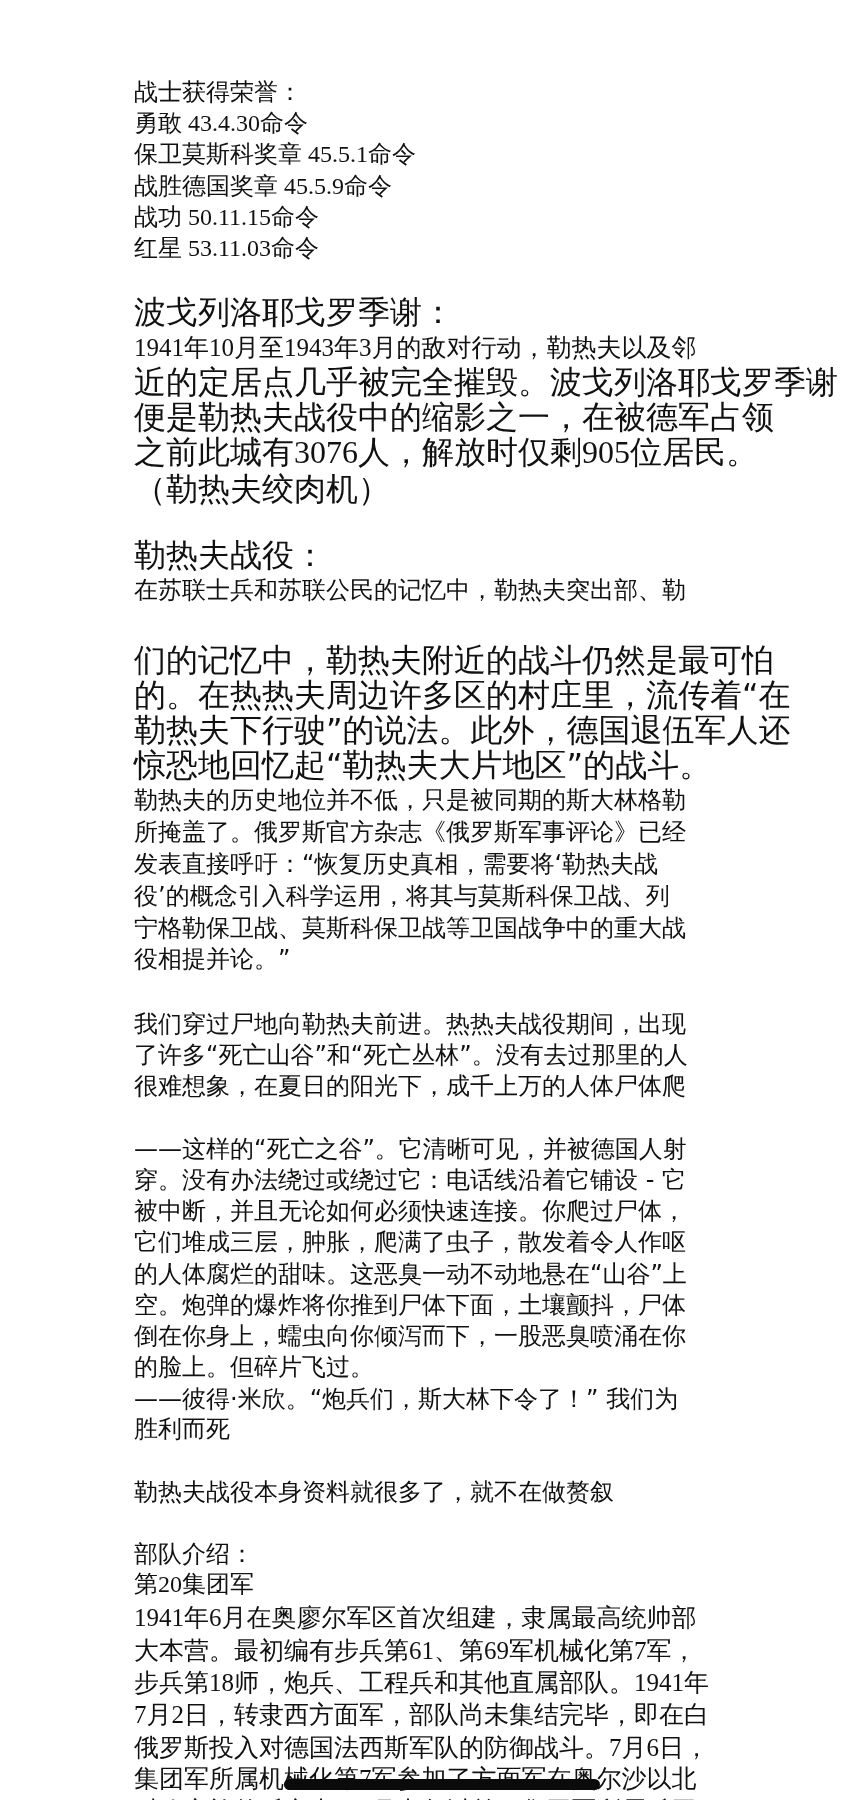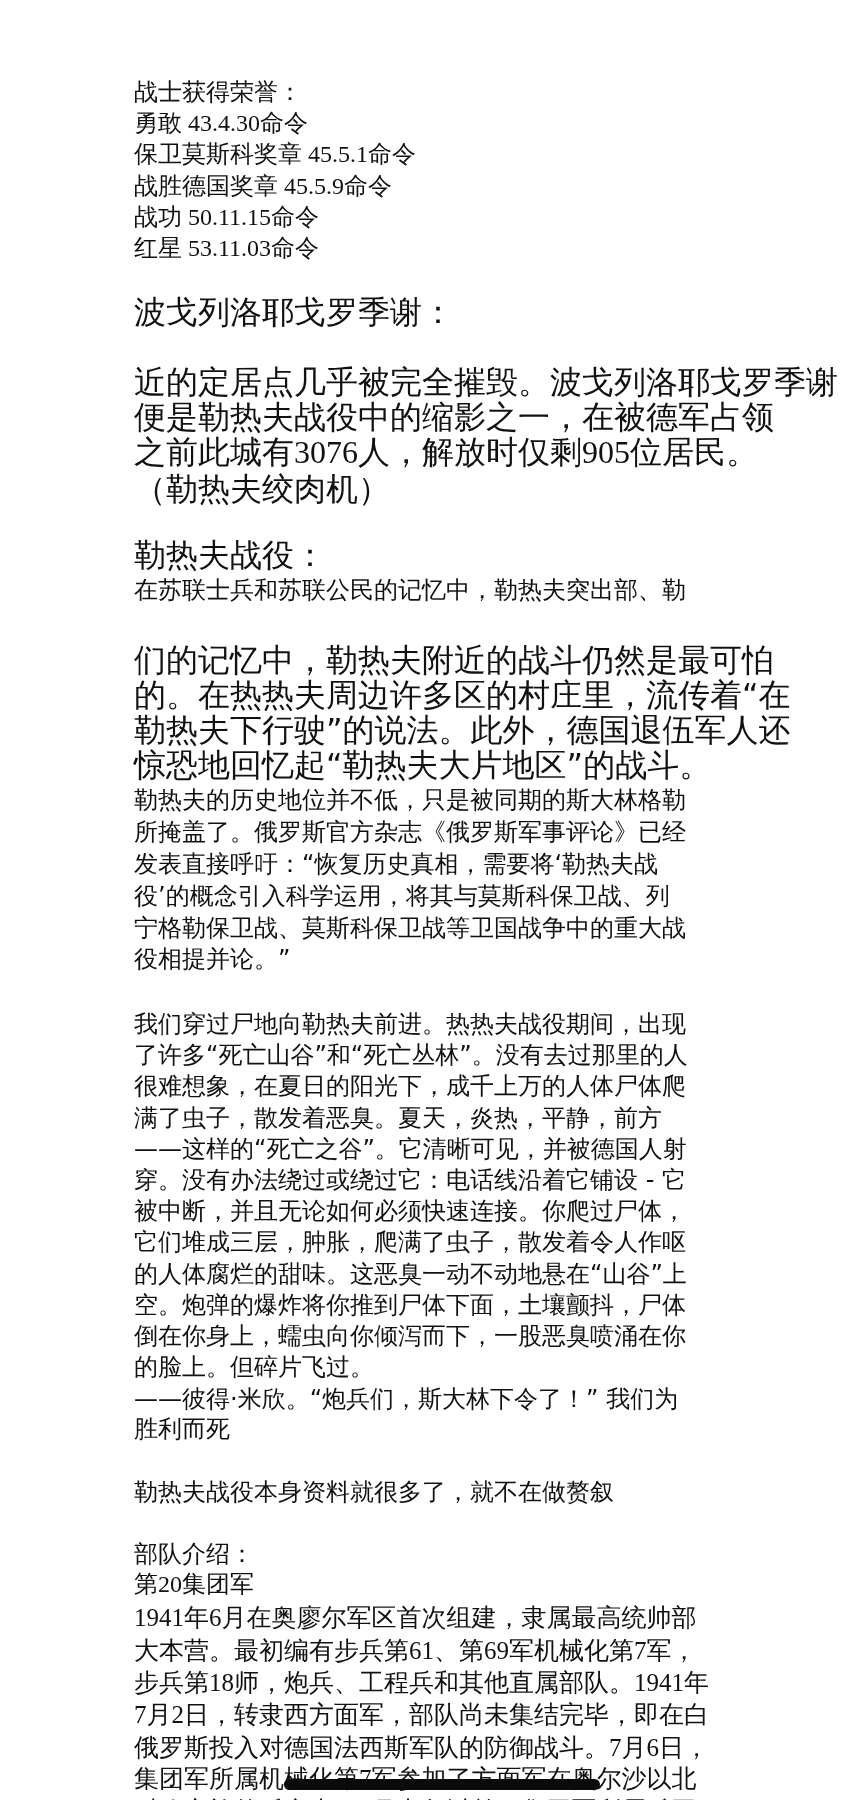--- a/index.html
+++ b/index.html
@@ -21,20 +21,21 @@
 <div class="doc">
 
   <div class="ln s24" style="top:80px">战士获得荣誉：</div>
   <div class="ln s24 serif" style="top:111px">勇敢 43.4.30命令</div>
   <div class="ln s24 serif" style="top:142px">保卫莫斯科奖章 45.5.1命令</div>
   <div class="ln s24 serif" style="top:174px">战胜德国奖章 45.5.9命令</div>
   <div class="ln s24 serif" style="top:205px">战功 50.11.15命令</div>
   <div class="ln s24 serif" style="top:236px">红星 53.11.03命令</div>
 
   <div class="ln s26" style="top:300px">波戈列洛耶戈罗季谢：</div>
+  <div class="ln s25 serif" style="top:335px">1941年10月至1943年3月的敌对行动，勒热夫以及邻</div>
   <div class="ln s26" style="top:370px">近的定居点几乎被完全摧毁。波戈列洛耶戈罗季谢</div>
   <div class="ln s26" style="top:405px">便是勒热夫战役中的缩影之一，在被德军占领</div>
   <div class="ln s26 serif" style="top:440px">之前此城有3076人，解放时仅剩905位居民。</div>
   <div class="ln s26" style="top:477px">（勒热夫绞肉机）</div>
 
   <div class="ln s26" style="top:543px">勒热夫战役：</div>
   <div class="ln s24" style="top:578px">在苏联士兵和苏联公民的记忆中，勒热夫突出部、勒</div>
   <div class="ln s26" style="top:648px">们的记忆中，勒热夫附近的战斗仍然是最可怕</div>
   <div class="ln s26" style="top:683px">的。在热热夫周边许多区的村庄里，流传着“在</div>
   <div class="ln s26" style="top:718px">勒热夫下行驶”的说法。此外，德国退伍军人还</div>
@@ -43,21 +44,20 @@
   <div class="ln s24" style="top:788px">勒热夫的历史地位并不低，只是被同期的斯大林格勒</div>
   <div class="ln s24" style="top:820px">所掩盖了。俄罗斯官方杂志《俄罗斯军事评论》已经</div>
   <div class="ln s24" style="top:852px">发表直接呼吁：“恢复历史真相，需要将‘勒热夫战</div>
   <div class="ln s24" style="top:884px">役’的概念引入科学运用，将其与莫斯科保卫战、列</div>
   <div class="ln s24" style="top:916px">宁格勒保卫战、莫斯科保卫战等卫国战争中的重大战</div>
   <div class="ln s24" style="top:947px">役相提并论。”</div>
 
   <div class="ln s24" style="top:1012px">我们穿过尸地向勒热夫前进。热热夫战役期间，出现</div>
   <div class="ln s24" style="top:1043px">了许多“死亡山谷”和“死亡丛林”。没有去过那里的人</div>
   <div class="ln s24" style="top:1074px">很难想象，在夏日的阳光下，成千上万的人体尸体爬</div>
-  <div class="ln s24" style="top:1106px">满了虫子，散发着恶臭。夏天，炎热，平静，前方</div>
   <div class="ln s24" style="top:1137px">——这样的“死亡之谷”。它清晰可见，并被德国人射</div>
   <div class="ln s24" style="top:1168px">穿。没有办法绕过或绕过它：电话线沿着它铺设 - 它</div>
   <div class="ln s24" style="top:1199px">被中断，并且无论如何必须快速连接。你爬过尸体，</div>
   <div class="ln s24" style="top:1230px">它们堆成三层，肿胀，爬满了虫子，散发着令人作呕</div>
   <div class="ln s24" style="top:1262px">的人体腐烂的甜味。这恶臭一动不动地悬在“山谷”上</div>
   <div class="ln s24" style="top:1293px">空。炮弹的爆炸将你推到尸体下面，土壤颤抖，尸体</div>
   <div class="ln s24" style="top:1324px">倒在你身上，蠕虫向你倾泻而下，一股恶臭喷涌在你</div>
   <div class="ln s24" style="top:1355px">的脸上。但碎片飞过。</div>
   <div class="ln s24" style="top:1387px">——彼得·米欣。“炮兵们，斯大林下令了！” 我们为</div>
   <div class="ln s24" style="top:1417px">胜利而死</div>

